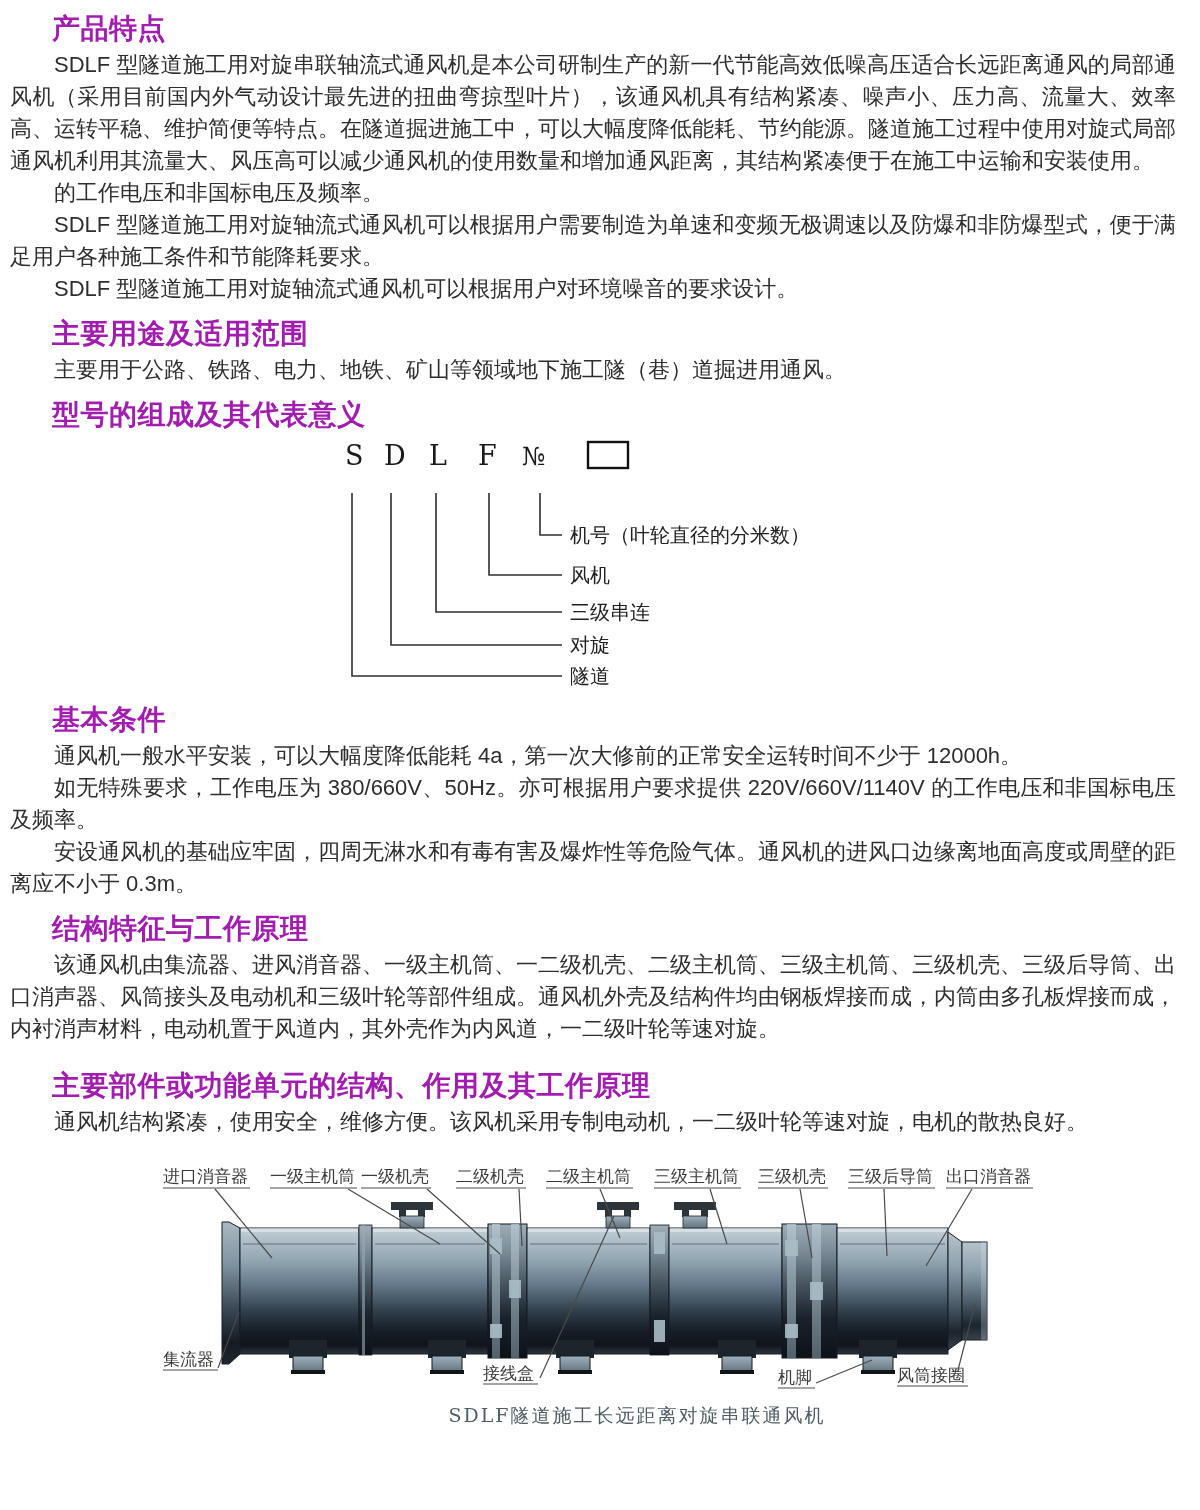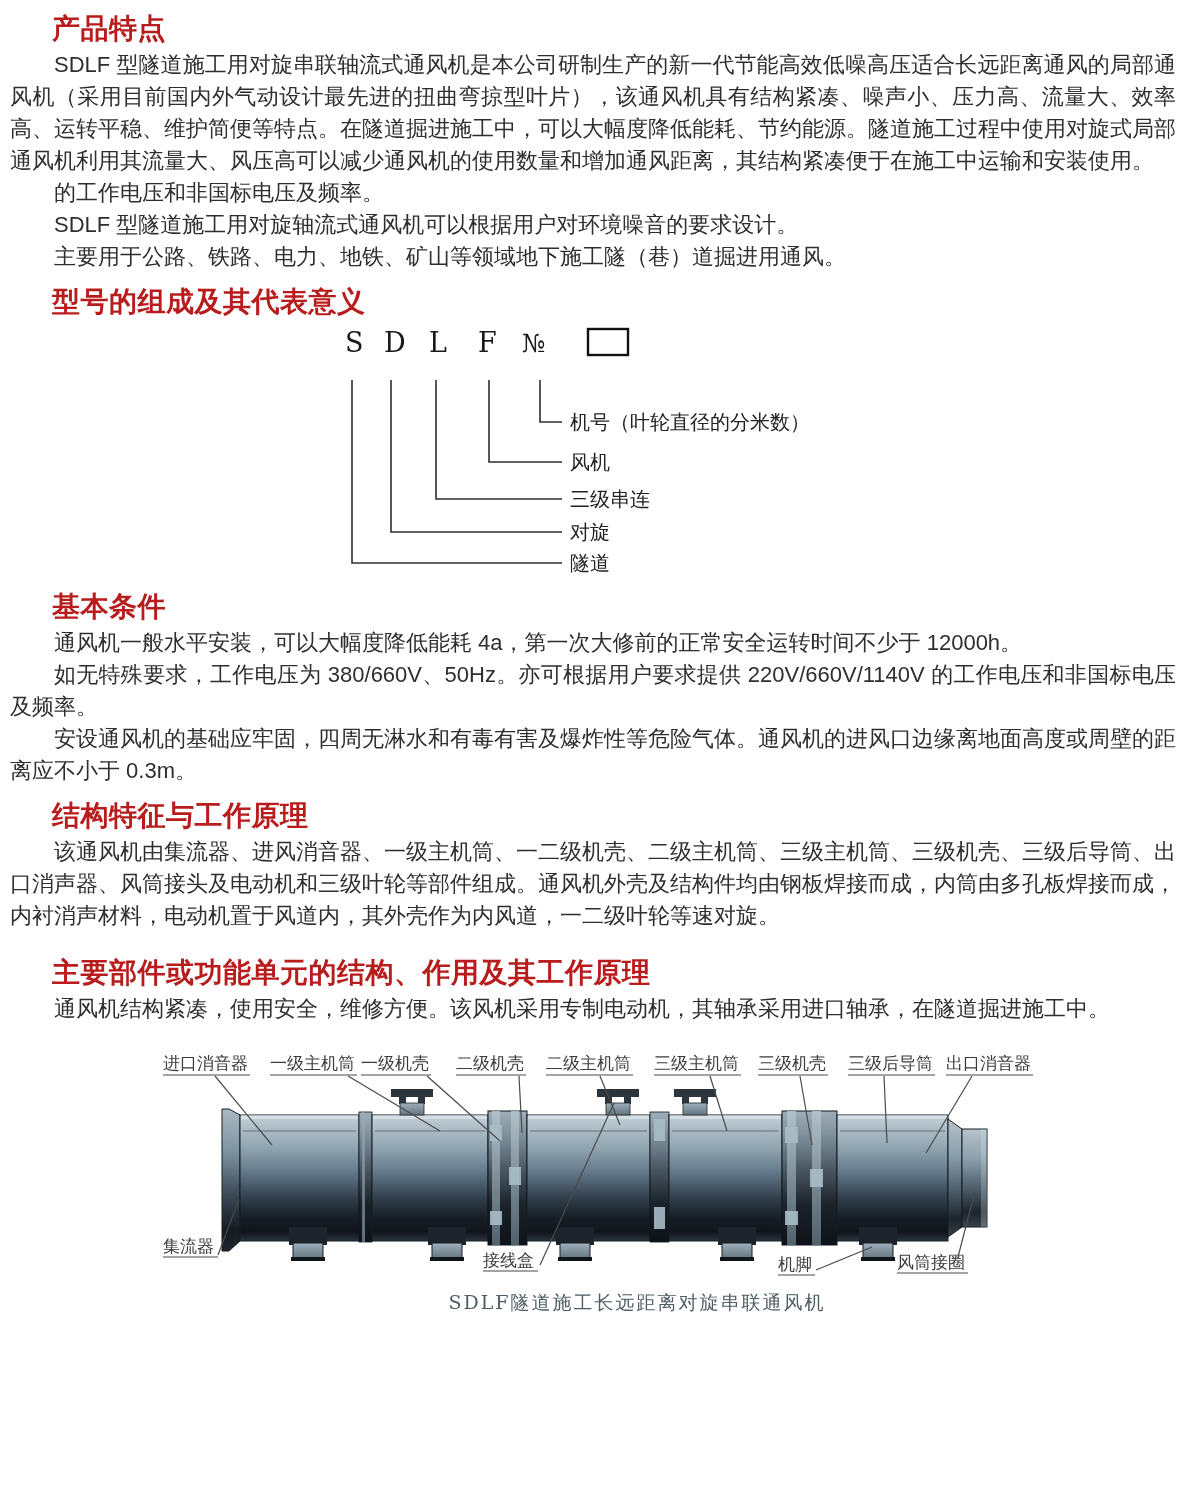--- a/index.html
+++ b/index.html
@@ -5,21 +5,21 @@
   html,body{margin:0;padding:0;}
   body{
     width:1200px;height:1510px;
     background:#ffffff;
     font-family:"Liberation Sans","DejaVu Sans",sans-serif;
     color:#2e2e2e;
     overflow:hidden;
   }
   .page{width:1200px;height:1510px;position:relative;padding:6px 0 0 0;box-sizing:border-box;}
   .sec-h{
-    font-size:28px;font-weight:700;color:#b91c1c;
+    font-size:28px;font-weight:700;color:#a21caf;
     margin:12px 12px 3px 52px;line-height:34px;
     letter-spacing:0.5px;
   }
   .sec-h.first{margin-top:6px;}
   .para{
     font-size:22px;line-height:32px;margin:0;
     padding:0 24px 0 10px;
     text-indent:2em;text-align:justify;
     color:#2e2e2e;
   }
@@ -35,22 +35,24 @@
   .dline{stroke:#2f2f2f;stroke-width:1.6;fill:none;}
 </style>
 </head>
 <body>
 
 <div class="page">
 
   <h2 class="sec-h first">产品特点</h2>
   <p class="para">SDLF 型隧道施工用对旋串联轴流式通风机是本公司研制生产的新一代节能高效低噪高压适合长远距离通风的局部通风机（采用目前国内外气动设计最先进的扭曲弯掠型叶片），该通风机具有结构紧凑、噪声小、压力高、流量大、效率高、运转平稳、维护简便等特点。在隧道掘进施工中，可以大幅度降低能耗、节约能源。隧道施工过程中使用对旋式局部通风机利用其流量大、风压高可以减少通风机的使用数量和增加通风距离，其结构紧凑便于在施工中运输和安装使用。</p>
   <p class="para">的工作电压和非国标电压及频率。</p>
+  <p class="para">SDLF 型隧道施工用对旋轴流式通风机可以根据用户需要制造为单速和变频无极调速以及防爆和非防爆型式，便于满足用户各种施工条件和节能降耗要求。</p>
   <p class="para">SDLF 型隧道施工用对旋轴流式通风机可以根据用户对环境噪音的要求设计。</p>
 
+  <h2 class="sec-h">主要用途及适用范围</h2>
   <p class="para">主要用于公路、铁路、电力、地铁、矿山等领域地下施工隧（巷）道掘进用通风。</p>
 
   <h2 class="sec-h">型号的组成及其代表意义</h2>
 
   <svg class="model-svg" viewBox="0 0 1200 252">
     <g>
       <text class="model-letter" x="345" y="30">S</text>
       <text class="model-letter" x="384" y="30">D</text>
       <text class="model-letter" x="429" y="30">L</text>
       <text class="model-letter" x="478" y="30">F</text>
@@ -77,21 +79,21 @@
 
   <h2 class="sec-h" style="margin-top:16px;">基本条件</h2>
   <p class="para">通风机一般水平安装，可以大幅度降低能耗 4a，第一次大修前的正常安全运转时间不少于 12000h。</p>
   <p class="para">如无特殊要求，工作电压为 380/660V、50Hz。亦可根据用户要求提供 220V/660V/1140V 的工作电压和非国标电压及频率。</p>
   <p class="para">安设通风机的基础应牢固，四周无淋水和有毒有害及爆炸性等危险气体。通风机的进风口边缘离地面高度或周壁的距离应不小于 0.3m。</p>
 
   <h2 class="sec-h">结构特征与工作原理</h2>
   <p class="para">该通风机由集流器、进风消音器、一级主机筒、一二级机壳、二级主机筒、三级主机筒、三级机壳、三级后导筒、出口消声器、风筒接头及电动机和三级叶轮等部件组成。通风机外壳及结构件均由钢板焊接而成，内筒由多孔板焊接而成，内衬消声材料，电动机置于风道内，其外壳作为内风道，一二级叶轮等速对旋。</p>
 
   <h2 class="sec-h" style="margin-top:24px;">主要部件或功能单元的结构、作用及其工作原理</h2>
-  <p class="para">通风机结构紧凑，使用安全，维修方便。该风机采用专制电动机，其轴承采用进口轴承，在隧道掘进施工中。</p>
+  <p class="para">通风机结构紧凑，使用安全，维修方便。该风机采用专制电动机，一二级叶轮等速对旋，电机的散热良好。</p>
 
   <svg class="fan-svg" viewBox="0 0 1200 290">
     <defs>
       <linearGradient id="gBarrel" x1="0" y1="0" x2="0" y2="1">
         <stop offset="0" stop-color="#c6d1d8"></stop>
           <stop offset="0.07" stop-color="#b5c3cc"></stop>
         <stop offset="0.25" stop-color="#93a7b3"></stop>
           <stop offset="0.45" stop-color="#64798a"></stop>
         <stop offset="0.65" stop-color="#33414e"></stop>
           <stop offset="0.82" stop-color="#161d25"></stop>

